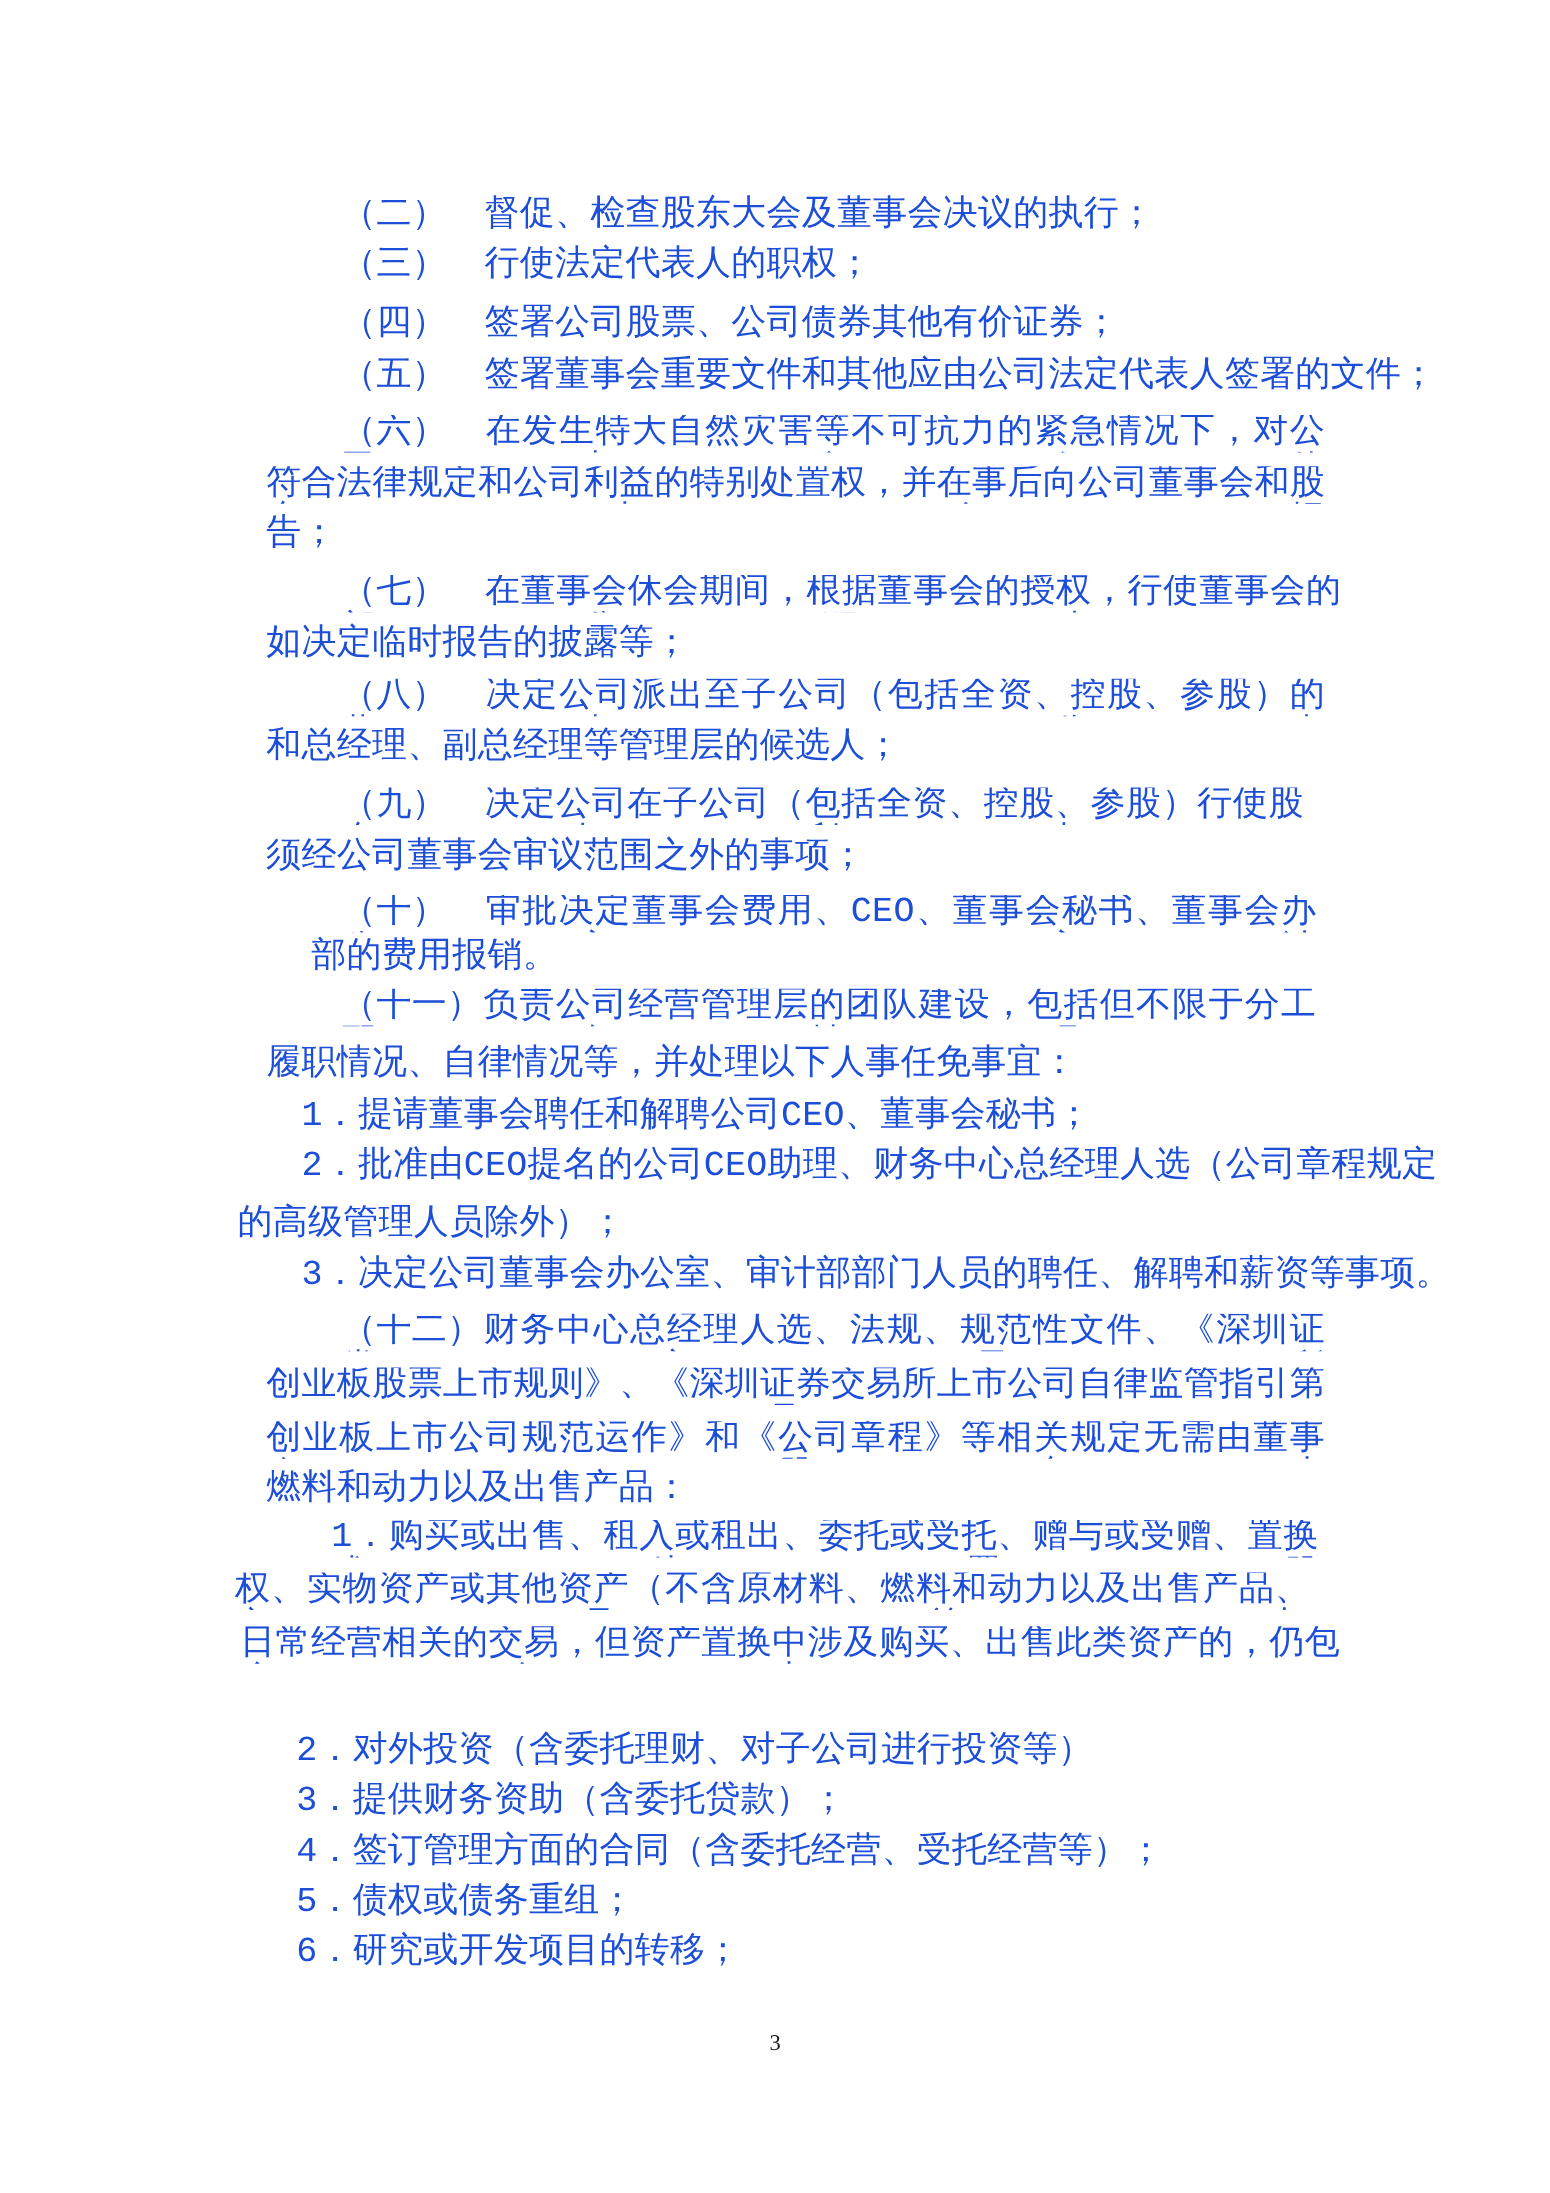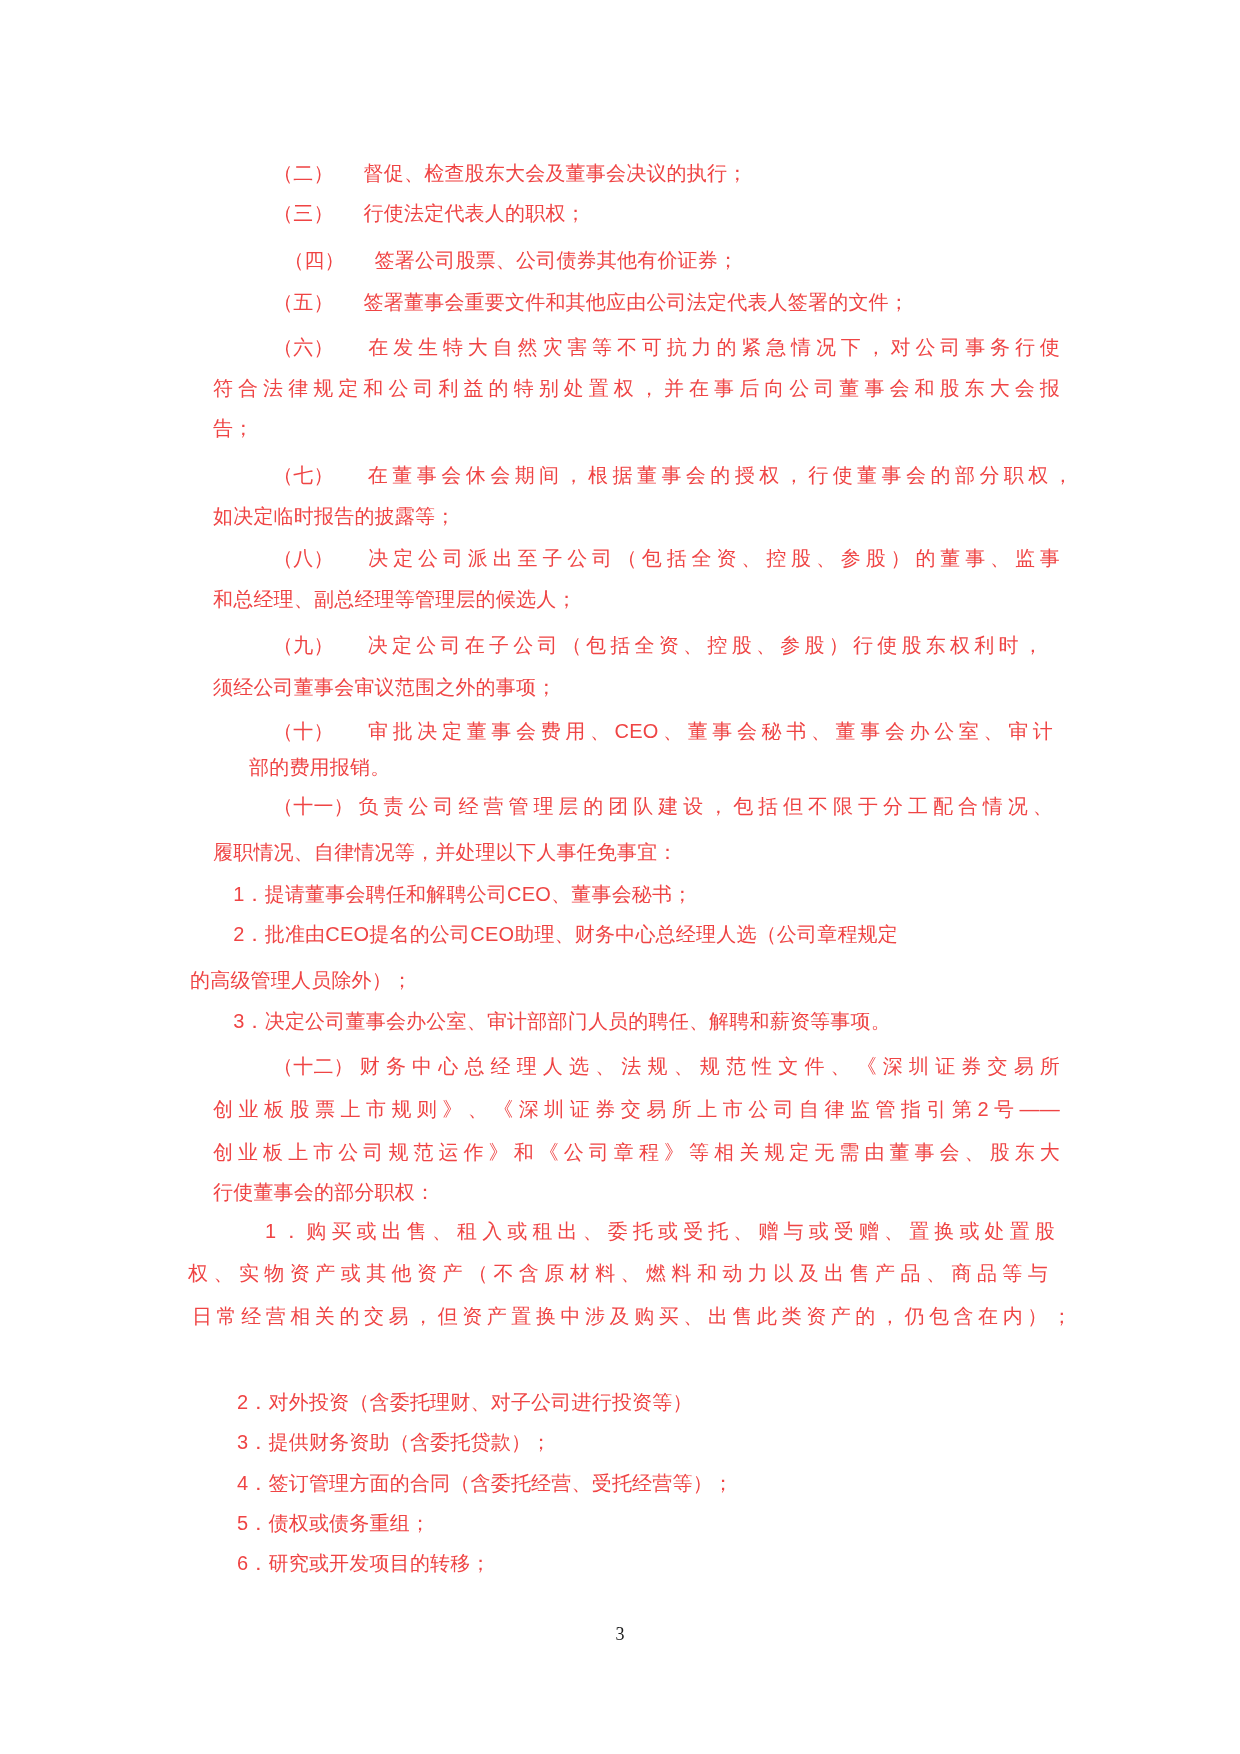--- a/index.html
+++ b/index.html
@@ -1,43 +1,43 @@
 <!DOCTYPE html>
 <html><head>
 <meta charset="utf-8">
 <style>
   html, body { margin: 0; padding: 0; background: #ffffff; }
   body { width: 1240px; height: 1754px; position: relative; overflow: hidden; }
   .page { position: absolute; left: 0; top: 0; width: 1240px; height: 1754px; background: #ffffff; }
   .line {
     position: absolute;
-    font-family: Liberation Sans, sans-serif;
-    font-size: 20px;
+    font-family: Liberation Mono, monospace;
+    font-size: 28px;
     line-height: 30px;
-    color: #ef4444;
+    color: #1d4ed8;
     white-space: nowrap;
     letter-spacing: 0.2px;
   }
   .justify { text-align: justify; text-align-last: justify; }
   .num { display: inline-block; }
   .gap { display: inline-block; width: 30px; }
   .page-number {
     position: absolute; left: 0; width: 1240px; top: 1624px;
     text-align: center;
     font-family: "Liberation Serif", serif; font-size: 18px; color: #1a1a1a;
   }
 </style>
 </head>
 <body>
 
 <div class="page">
   <div id="lines">
       <div class="line" style="top: 158px; left: 273px;"><span class="num">（二）</span><span class="gap"></span><span>督促、检查股东大会及董事会决议的执行；</span></div>
       <div class="line" style="top: 198px; left: 273px;"><span class="num">（三）</span><span class="gap"></span><span>行使法定代表人的职权；</span></div>
-      <div class="line" style="top: 245px; left: 273px; margin-left: 11px;"><span class="num">（四）</span><span class="gap"></span><span>签署公司股票、公司债券其他有价证券；</span></div>
+      <div class="line" style="top: 245px; left: 273px;"><span class="num">（四）</span><span class="gap"></span><span>签署公司股票、公司债券其他有价证券；</span></div>
       <div class="line" style="top: 287px; left: 273px; text-align: right;"><span class="num">（五）</span><span class="gap"></span><span>签署董事会重要文件和其他应由公司法定代表人签署的文件；</span></div>
       <div class="line justify" style="top: 332px; left: 273px; width: 787px; white-space: normal; height: 30px; overflow: hidden;"><span class="num">（六）</span><span class="gap"></span><span>在发生特大自然灾害等不可抗力的紧急情况下，对公司事务行使</span></div>
       <div class="line justify" style="top: 373px; left: 213px; width: 847px; white-space: normal; height: 30px; overflow: hidden;"><span>符合法律规定和公司利益的特别处置权，并在事后向公司董事会和股东大会报</span></div>
       <div class="line" style="top: 413px; left: 213px;"><span>告；</span></div>
       <div class="line justify" style="top: 460px; left: 273px; width: 800px; white-space: normal; height: 30px; overflow: hidden;"><span class="num">（七）</span><span class="gap"></span><span>在董事会休会期间，根据董事会的授权，行使董事会的部分职权，</span></div>
       <div class="line" style="top: 501px; left: 213px;"><span>如决定临时报告的披露等；</span></div>
       <div class="line justify" style="top: 543px; left: 273px; width: 787px; white-space: normal; height: 30px; overflow: hidden;"><span class="num">（八）</span><span class="gap"></span><span>决定公司派出至子公司（包括全资、控股、参股）的董事、监事</span></div>
       <div class="line" style="top: 584px; left: 213px;"><span>和总经理、副总经理等管理层的候选人；</span></div>
       <div class="line justify" style="top: 630px; left: 273px; width: 770px; white-space: normal; height: 30px; overflow: hidden;"><span class="num">（九）</span><span class="gap"></span><span>决定公司在子公司（包括全资、控股、参股）行使股东权利时，</span></div>
       <div class="line" style="top: 672px; left: 213px;"><span>须经公司董事会审议范围之外的事项；</span></div>
@@ -45,21 +45,21 @@
       <div class="line" style="top: 752px; left: 213px; margin-left: 36px;"><span>部的费用报销。</span></div>
       <div class="line justify" style="top: 791px; left: 273px; width: 780px; white-space: normal; height: 30px; overflow: hidden;"><span class="num">（十一）</span><span class="gap" style="width: 0px;"></span><span>负责公司经营管理层的团队建设，包括但不限于分工配合情况、</span></div>
       <div class="line" style="top: 837px; left: 213px;"><span>履职情况、自律情况等，并处理以下人事任免事宜：</span></div>
       <div class="line" style="top: 879px; left: 213px;"><span>　1．提请董事会聘任和解聘公司CEO、董事会秘书；</span></div>
       <div class="line" style="top: 919px; left: 213px;"><span>　2．批准由CEO提名的公司CEO助理、财务中心总经理人选（公司章程规定</span></div>
       <div class="line" style="top: 965px; left: 190px;"><span>的高级管理人员除外）；</span></div>
       <div class="line" style="top: 1006px; left: 213px;"><span>　3．决定公司董事会办公室、审计部部门人员的聘任、解聘和薪资等事项。</span></div>
       <div class="line justify" style="top: 1051px; left: 273px; width: 787px; white-space: normal; height: 30px; overflow: hidden;"><span class="num">（十二）</span><span class="gap" style="width: 0px;"></span><span>财务中心总经理人选、法规、规范性文件、《深圳证券交易所</span></div>
       <div class="line justify" style="top: 1094px; left: 213px; width: 847px; white-space: normal; height: 30px; overflow: hidden;"><span>创业板股票上市规则》、《深圳证券交易所上市公司自律监管指引第2号——</span></div>
       <div class="line justify" style="top: 1137px; left: 213px; width: 847px; white-space: normal; height: 30px; overflow: hidden;"><span>创业板上市公司规范运作》和《公司章程》等相关规定无需由董事会、股东大</span></div>
-      <div class="line" style="top: 1177px; left: 213px;"><span>行使董事会的部分职权：</span></div>
+      <div class="line" style="top: 1177px; left: 213px;"><span>燃料和动力以及出售产品：</span></div>
       <div class="line justify" style="top: 1216px; left: 265px; width: 790px; white-space: normal; height: 30px; overflow: hidden;"><span>1．购买或出售、租入或租出、委托或受托、赠与或受赠、置换或处置股</span></div>
       <div class="line justify" style="top: 1258px; left: 188px; width: 860px; white-space: normal; height: 30px; overflow: hidden;"><span>权、实物资产或其他资产（不含原材料、燃料和动力以及出售产品、商品等与</span></div>
       <div class="line justify" style="top: 1301px; left: 192px; width: 880px; white-space: normal; height: 30px; overflow: hidden;"><span>日常经营相关的交易，但资产置换中涉及购买、出售此类资产的，仍包含在内）；</span></div>
       <div class="line" style="top: 1387px; left: 237px;"><span>2．对外投资（含委托理财、对子公司进行投资等）</span></div>
       <div class="line" style="top: 1427px; left: 237px;"><span>3．提供财务资助（含委托贷款）；</span></div>
       <div class="line" style="top: 1468px; left: 237px;"><span>4．签订管理方面的合同（含委托经营、受托经营等）；</span></div>
       <div class="line" style="top: 1508px; left: 237px;"><span>5．债权或债务重组；</span></div>
       <div class="line" style="top: 1548px; left: 237px;"><span>6．研究或开发项目的转移；</span></div>
     </div>
   <div class="page-number">3</div>

